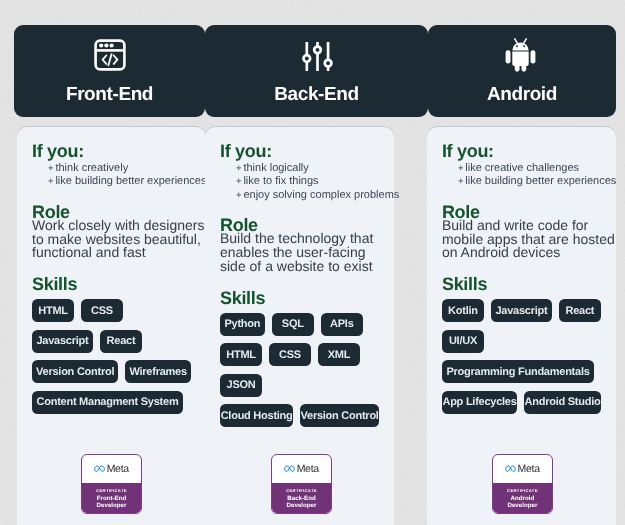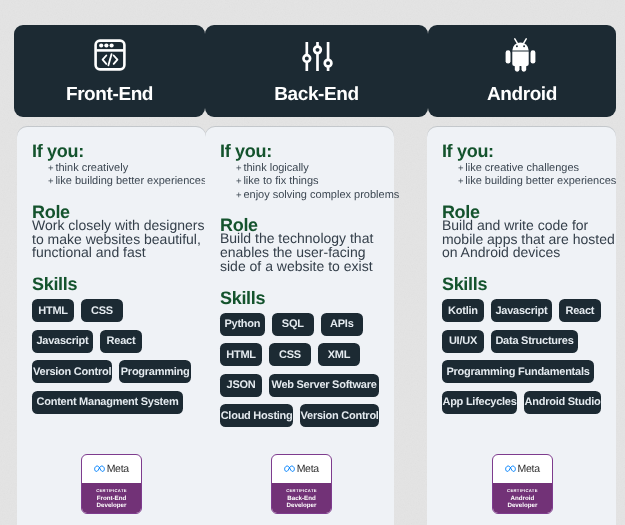--- a/index.html
+++ b/index.html
@@ -135,21 +135,21 @@
           <div class="chip-row">
             <div class="chip">HTML</div>
             <div class="chip">CSS</div>
           </div>
           <div class="chip-row">
             <div class="chip">Javascript</div>
             <div class="chip">React</div>
           </div>
           <div class="chip-row">
             <div class="chip">Version Control</div>
-            <div class="chip">Programming</div>
+            <div class="chip">Wireframes</div>
           </div>
           <div class="chip-row">
             <div class="chip">Content Managment System</div>
           </div>
         </div>
       </div>
       <div class="badge-wrap">
         <div class="badge">
           <div class="badge-top">
             <span class="meta-mark">
@@ -210,21 +210,20 @@
             <div class="chip">SQL</div>
             <div class="chip">APIs</div>
           </div>
           <div class="chip-row">
             <div class="chip">HTML</div>
             <div class="chip">CSS</div>
             <div class="chip">XML</div>
           </div>
           <div class="chip-row">
             <div class="chip">JSON</div>
-            <div class="chip">Web Server Software</div>
           </div>
           <div class="chip-row">
             <div class="chip">Cloud Hosting</div>
             <div class="chip">Version Control</div>
           </div>
         </div>
       </div>
       <div class="badge-wrap">
         <div class="badge">
           <div class="badge-top">
@@ -284,21 +283,20 @@
       <div class="skills-block">
         <div class="h-sec">Skills</div>
         <div class="chips">
           <div class="chip-row">
             <div class="chip">Kotlin</div>
             <div class="chip">Javascript</div>
             <div class="chip">React</div>
           </div>
           <div class="chip-row">
             <div class="chip">UI/UX</div>
-            <div class="chip">Data Structures</div>
           </div>
           <div class="chip-row">
             <div class="chip">Programming Fundamentals</div>
           </div>
           <div class="chip-row">
             <div class="chip">App Lifecycles</div>
             <div class="chip">Android Studio</div>
           </div>
         </div>
       </div>

